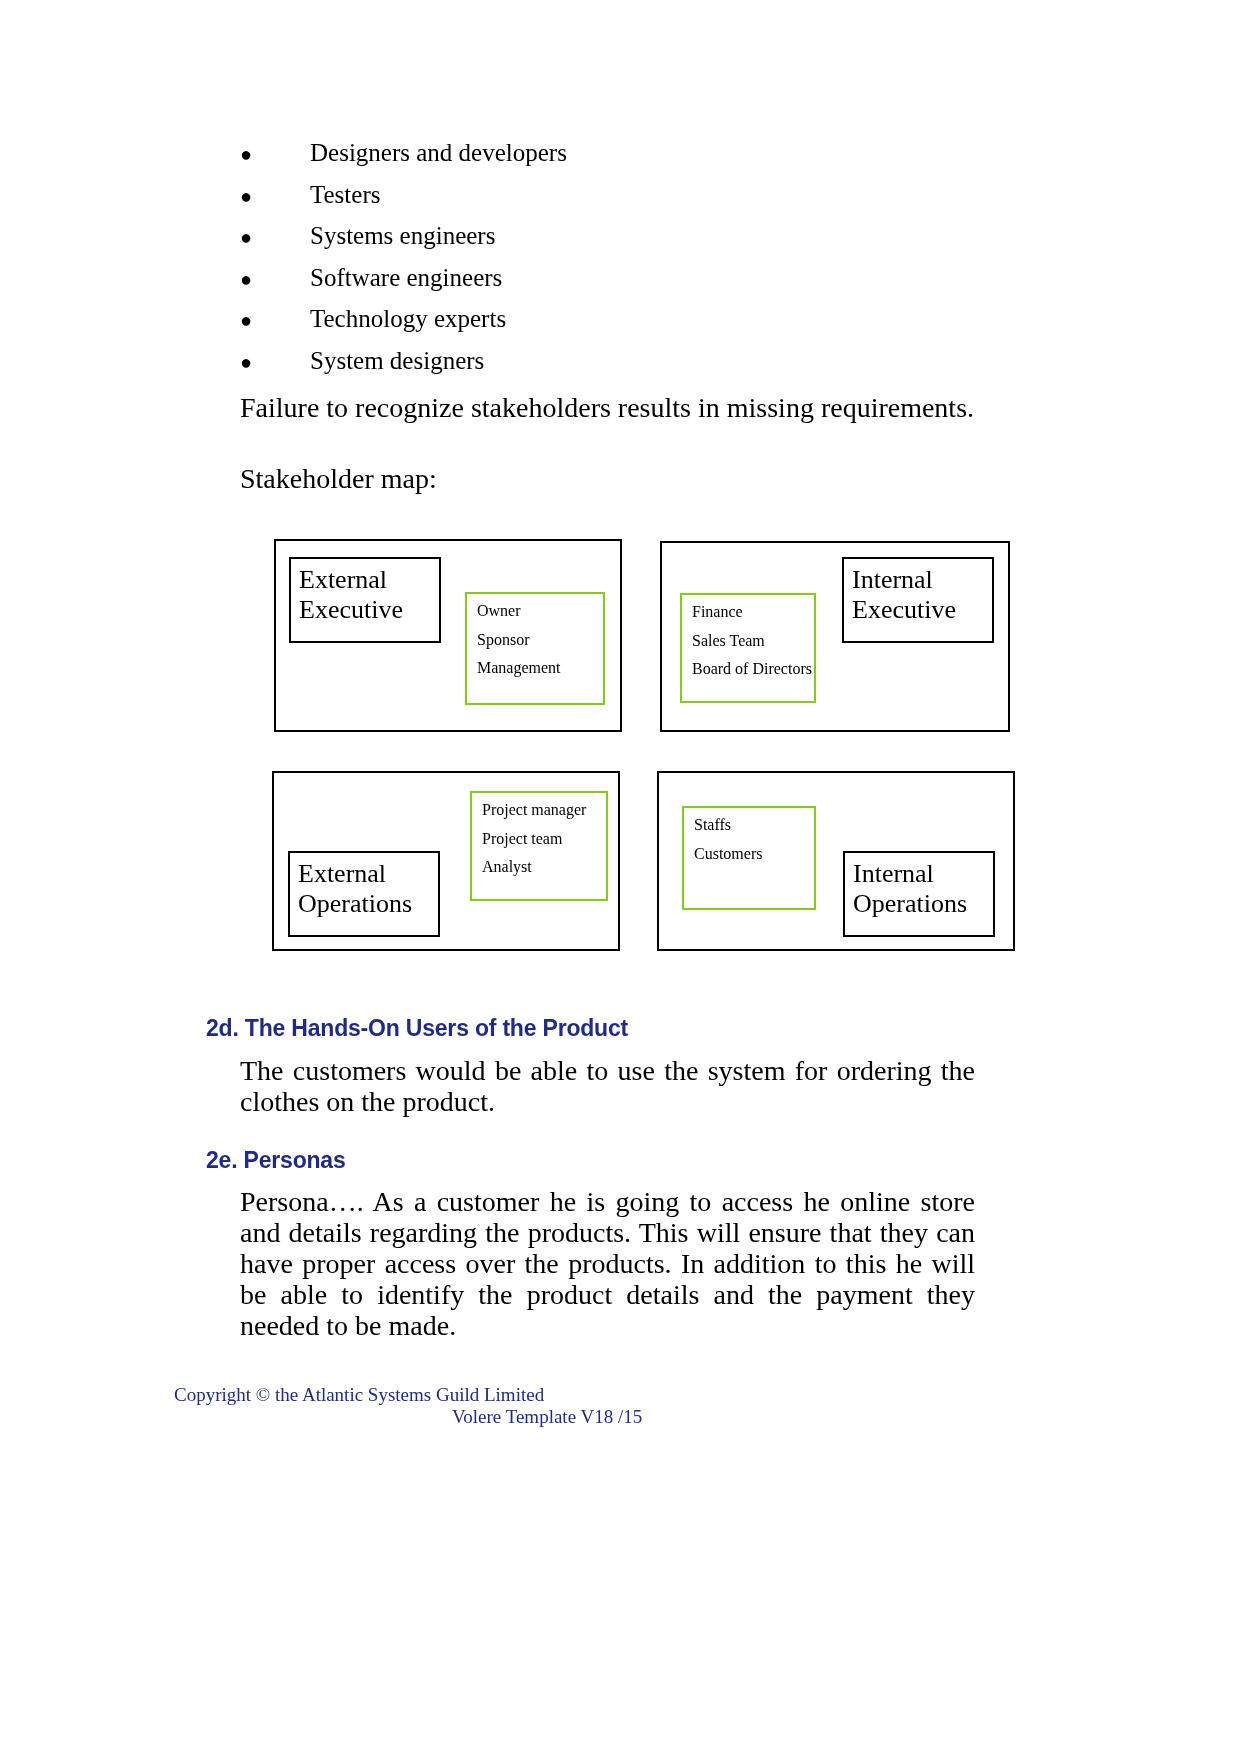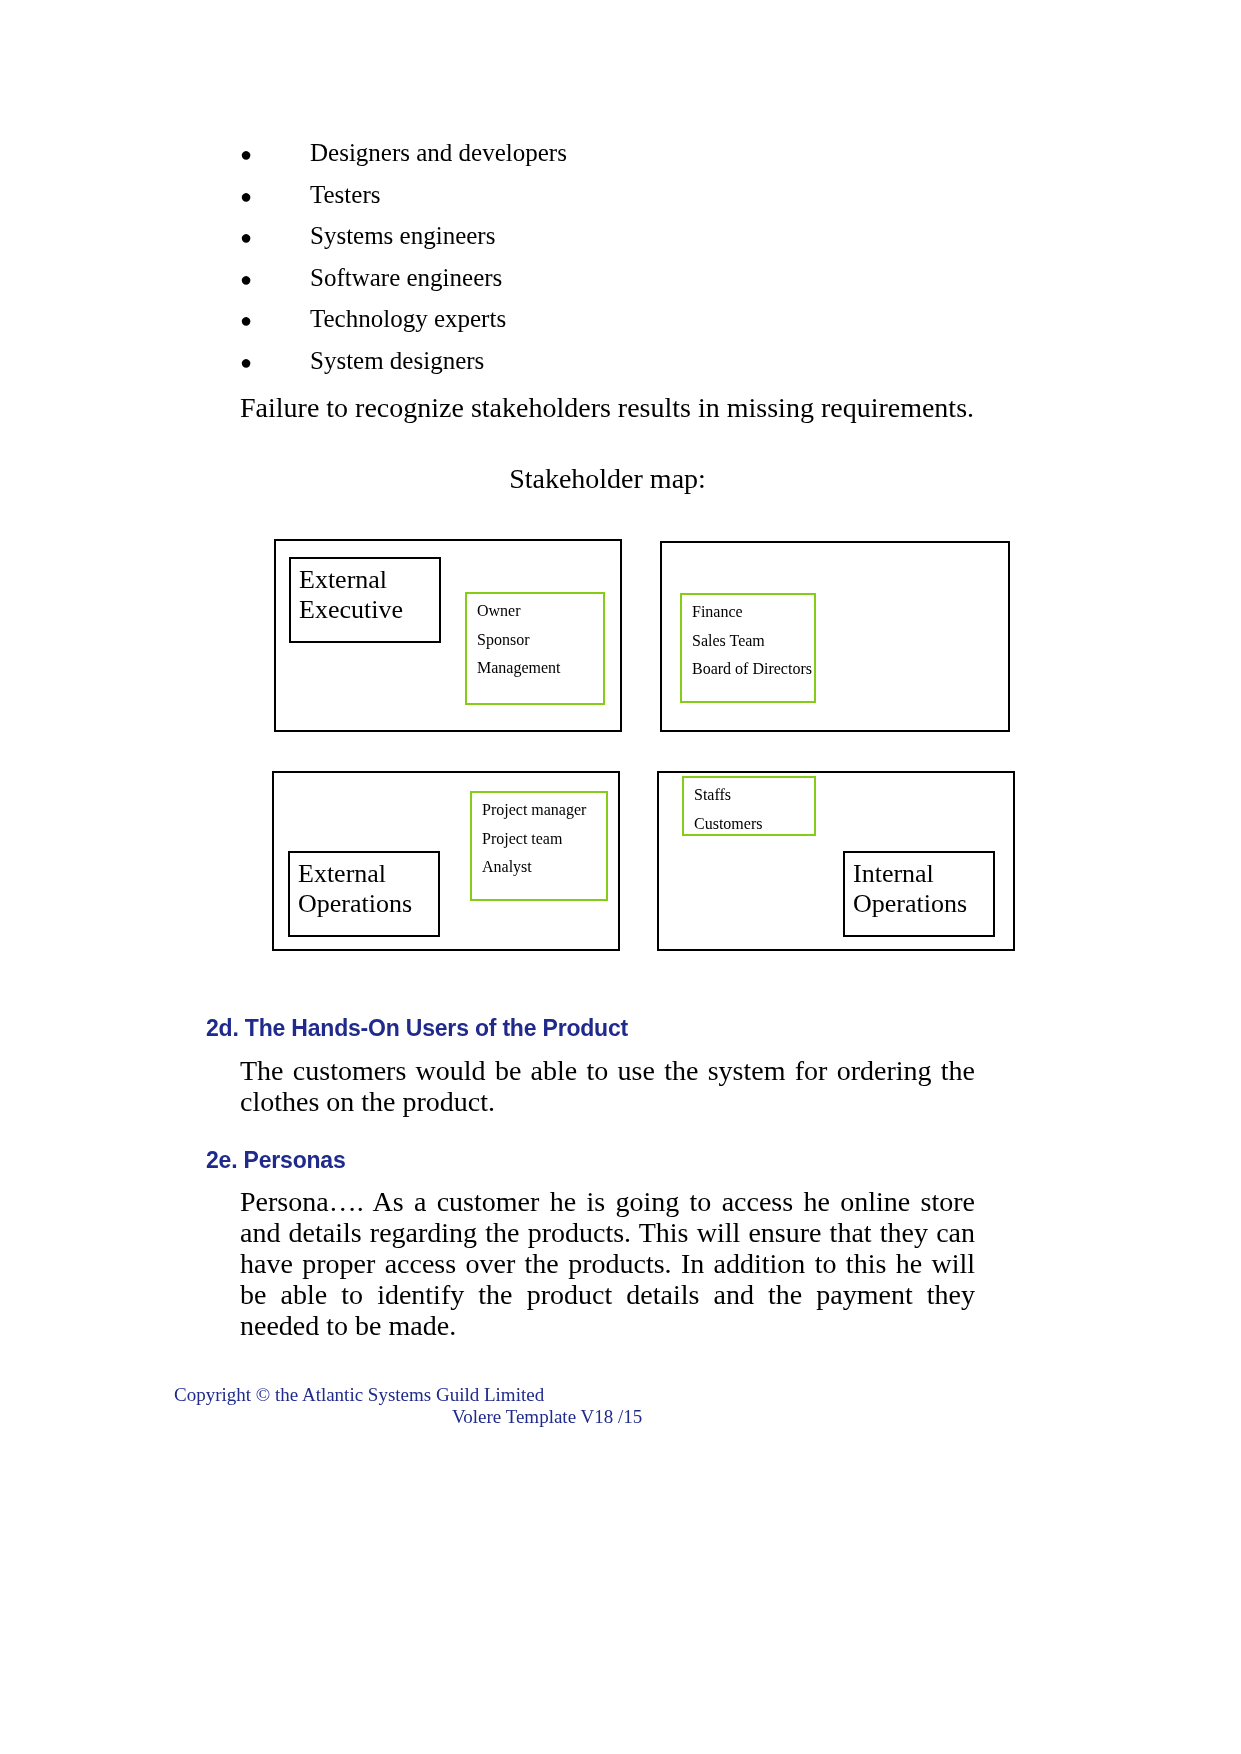--- a/index.html
+++ b/index.html
@@ -48,21 +48,21 @@
   }
 
   
   .para {
     position: absolute;
     font-size: 28px;
     line-height: 31px;
     text-align: justify;
     color: #000;
   }
-  .para.nojust { text-align: center; }
+  .para.nojust { text-align: left; }
 
   #p-failure { left: 240px; top: 392px; width: 735px; }
   #p-stakeholder-map { left: 240px; top: 463px; width: 735px; }
 
   
   .diagram {
     position: absolute;
     left: 0px;
     top: 0px;
     width: 1241px;
@@ -110,21 +110,21 @@
   #list-int-exec  { left: 680px; top: 593px;  width: 136px; height: 110px; }
 
   
   #quad-ext-ops   { left: 272px; top: 771px;  width: 348px; height: 180px; }
   #lbl-ext-ops    { left: 288px; top: 851px;  width: 152px; height: 86px; }
   #list-ext-ops   { left: 470px; top: 791px;  width: 138px; height: 110px; }
 
   
   #quad-int-ops   { left: 657px; top: 771px;  width: 358px; height: 180px; }
   #lbl-int-ops    { left: 843px; top: 851px;  width: 152px; height: 86px; }
-  #list-int-ops   { left: 682px; top: 776px;  width: 134px; height: 60px; }
+  #list-int-ops   { left: 682px; top: 806px;  width: 134px; height: 104px; }
 
   
   .heading {
     position: absolute;
     font-family: "Liberation Sans", "DejaVu Sans", sans-serif;
     font-weight: bold;
     font-size: 23px;
     color: #1f2a8c;
     letter-spacing: -0.2px;
   }
@@ -183,20 +183,21 @@
 
     <div class="quad" id="quad-ext-exec"></div>
     <div class="labelbox" id="lbl-ext-exec">External Executive</div>
     <div class="listbox" id="list-ext-exec">
       <div class="item">Owner</div>
       <div class="item">Sponsor</div>
       <div class="item">Management</div>
     </div>
 
     <div class="quad" id="quad-int-exec"></div>
+    <div class="labelbox" id="lbl-int-exec">Internal Executive</div>
     <div class="listbox" id="list-int-exec">
       <div class="item">Finance</div>
       <div class="item">Sales Team</div>
       <div class="item">Board of Directors</div>
     </div>
 
     <div class="quad" id="quad-ext-ops"></div>
     <div class="labelbox" id="lbl-ext-ops">External Operations</div>
     <div class="listbox" id="list-ext-ops">
       <div class="item">Project manager</div>

